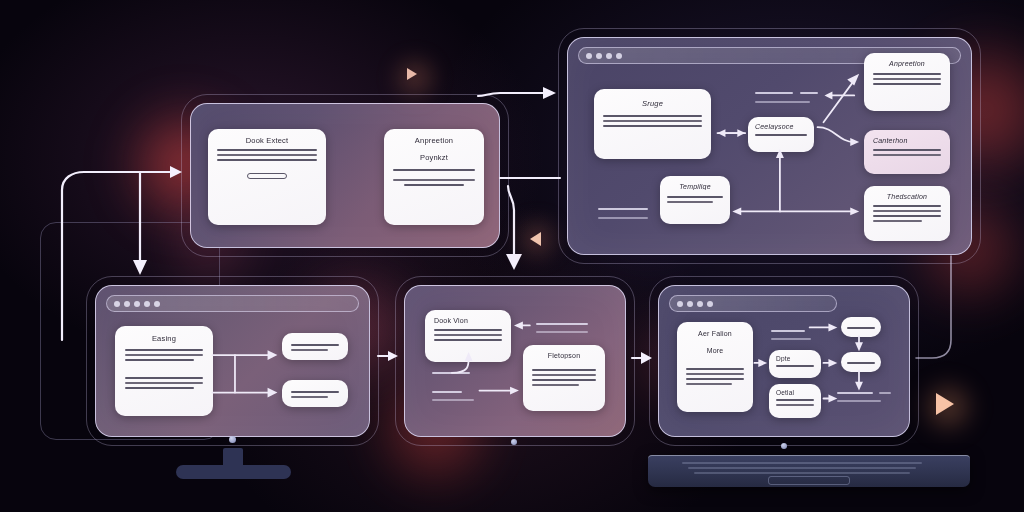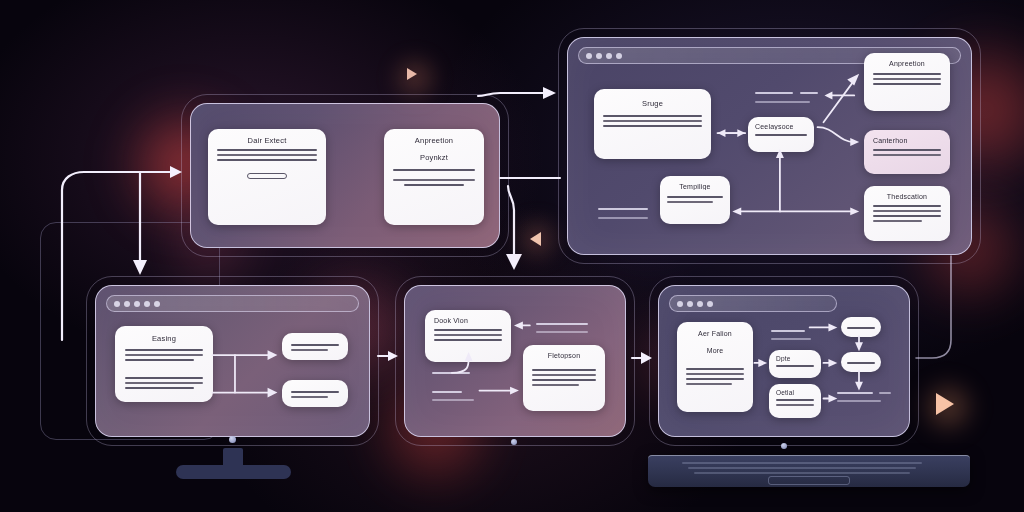--- a/index.html
+++ b/index.html
@@ -122,38 +122,38 @@
   <div class="glow vio" style="left:560px;  top:110px; width:180px; height:160px; opacity:.35;"></div>
   <div class="glow pink" style="left:628px;  top:300px; width:90px;  height:120px; opacity:.5;"></div>
 
   <div class="ghost-frame" style="left:40px; top:222px; width:180px; height:218px;"></div>
 
   <div class="panel" style="left:190px; top:103px; width:310px; height:145px;">
     <div class="frame-outer"></div>
     <div class="screen warm">
 
       <div class="card" style="left:17px; top:25px; width:118px; height:96px;">
-        <div class="ttl">Dair Extect</div>
+        <div class="ttl">Dook Extect</div>
         <div class="ln" style="width:100%;"></div>
         <div class="ln l2" style="width:100%;"></div>
         <div class="ln" style="width:100%;"></div>
         <div class="pill" style="width:40px; margin-top:12px;"></div>
       </div>
 
       <div class="card" style="left:193px; top:25px; width:100px; height:96px;">
         <div class="ttl">Anpreetion</div>
         <div class="ttl" style="margin-top:8px; margin-bottom:7px;text-align:center;">Poynkzt</div>
         <div class="ln" style="width:100%;"></div>
         <div class="ln l2" style="width:100%; margin-top:8px;"></div>
         <div class="ln" style="width:74%; margin-left:13%;"></div>
       </div>
     </div>
   </div>
 
-  <div class="panel" style="left:567px; top:37px; width:405px; height:218px;">
+  <div class="panel" style="left:567px; top:37px; width:405px; height:218px;font-style:italic;">
     <div class="frame-outer"></div>
     <div class="screen purple">
 
       <div class="titlebar">
         <span class="dot"></span>
         <span class="dot"></span>
         <span class="dot"></span>
         <span class="dot"></span>
       </div>
 
@@ -231,21 +231,21 @@
     <div class="screen" style="background:linear-gradient(135deg,#5a4d6c 0%,#6b5a74 30%,#7a6079 58%,#6b5a78 100%);">
 
       <div class="titlebar">
         <span class="dot"></span>
         <span class="dot"></span>
         <span class="dot"></span>
         <span class="dot"></span>
         <span class="dot"></span>
       </div>
 
-      <div class="card" style="left:19px; top:40px; width:98px; height:76px; padding:8px 10px;">
+      <div class="card" style="left:19px; top:40px; width:98px; height:90px; padding:8px 10px;">
         <div class="ttl">Easing</div>
         <div class="ln" style="width:100%; margin-top:6px;"></div>
         <div class="ln l2" style="width:100%;"></div>
         <div class="ln" style="width:88%;"></div>
         <div class="ln" style="width:100%; margin-top:16px;"></div>
         <div class="ln l2" style="width:100%;"></div>
         <div class="ln" style="width:88%;"></div>
       </div>
 
       <div class="card" style="left:186px; top:47px; width:66px; height:27px; padding:8px 9px;">

